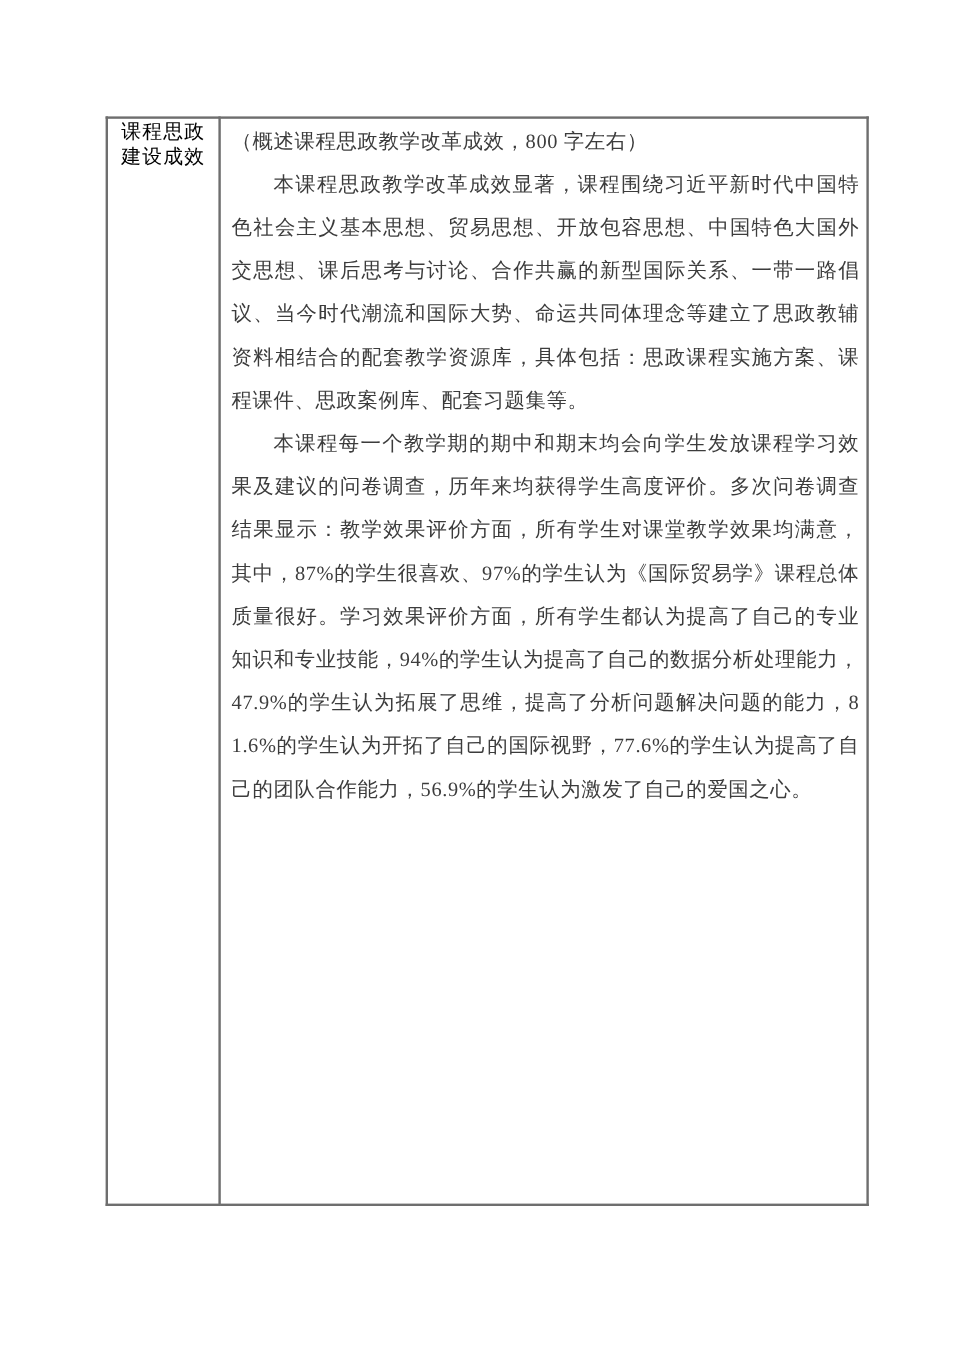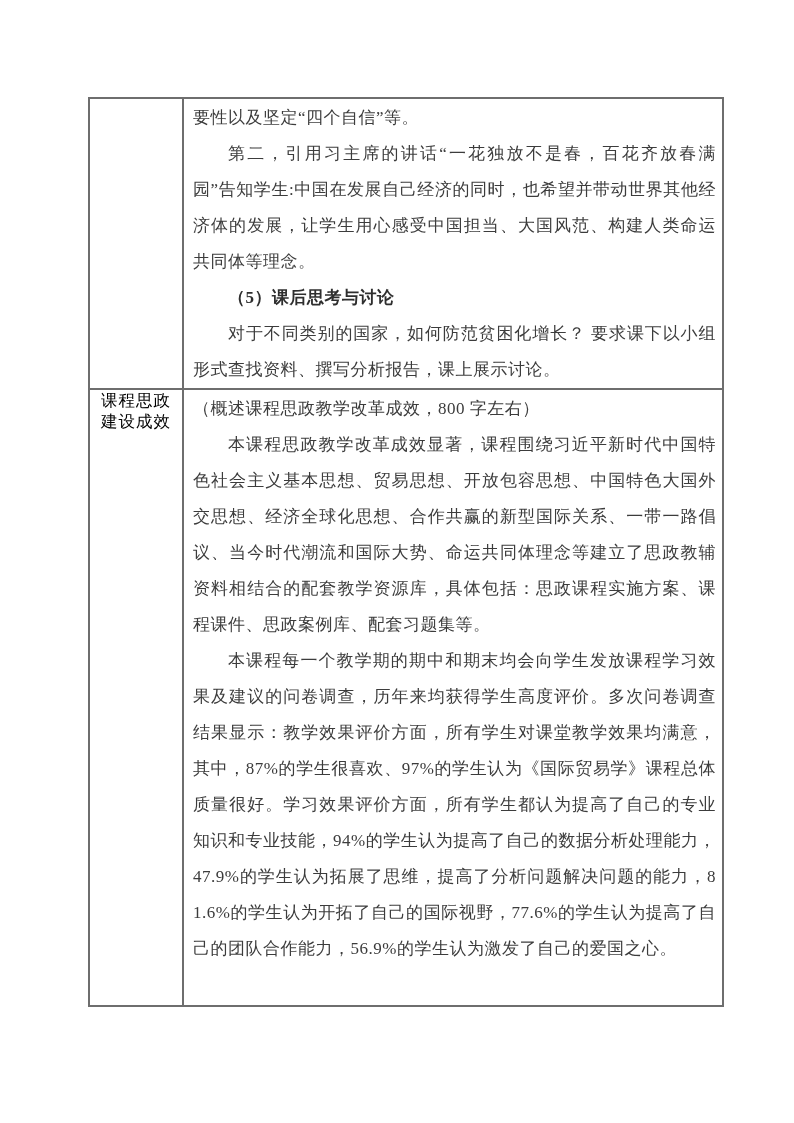--- a/index.html
+++ b/index.html
@@ -57,35 +57,26 @@
   p.head { text-indent: 35px; font-weight: bold; color: #2e2e2e; }
   tr.row-1 { height: 291px; }
   tr.row-2 { height: 617px; }
 </style>
 </head>
 <body>
 
 <div class="page">
   <table class="doc-table">
     <tbody>
-        <tr class="row-1">
-      <td class="label-cell"></td>
-      <td class="content-cell">
-        <p class="cont">要性以及坚定“四个自信”等。</p>
-        <p class="ind">第二，引用习主席的讲话“一花独放不是春，百花齐放春满园”告知学生:中国在发展自己经济的同时，也希望并带动世界其他经济体的发展，让学生用心感受中国担当、大国风范、构建人类命运共同体等理念。</p>
-        <p class="head">（5）课后思考与讨论</p>
-        <p class="ind">对于不同类别的国家，如何防范贫困化增长？ 要求课下以小组形式查找资料、撰写分析报告，课上展示讨论。</p>
-      </td>
-    </tr>
     <tr class="row-2">
       <td class="label-cell">
         <div>课程思政</div>
         <div>建设成效</div>
       </td>
       <td class="content-cell">
         <p class="cont">（概述课程思政教学改革成效，800 字左右）</p>
-        <p class="ind">本课程思政教学改革成效显著，课程围绕习近平新时代中国特色社会主义基本思想、贸易思想、开放包容思想、中国特色大国外交思想、经济全球化思想、合作共赢的新型国际关系、一带一路倡议、当今时代潮流和国际大势、命运共同体理念等建立了思政教辅资料相结合的配套教学资源库，具体包括：思政课程实施方案、课程课件、思政案例库、配套习题集等。</p>
+        <p class="ind">本课程思政教学改革成效显著，课程围绕习近平新时代中国特色社会主义基本思想、贸易思想、开放包容思想、中国特色大国外交思想、课后思考与讨论、合作共赢的新型国际关系、一带一路倡议、当今时代潮流和国际大势、命运共同体理念等建立了思政教辅资料相结合的配套教学资源库，具体包括：思政课程实施方案、课程课件、思政案例库、配套习题集等。</p>
         <p class="ind">本课程每一个教学期的期中和期末均会向学生发放课程学习效果及建议的问卷调查，历年来均获得学生高度评价。多次问卷调查结果显示：教学效果评价方面，所有学生对课堂教学效果均满意，其中，87%的学生很喜欢、97%的学生认为《国际贸易学》课程总体质量很好。学习效果评价方面，所有学生都认为提高了自己的专业知识和专业技能，94%的学生认为提高了自己的数据分析处理能力，47.9%的学生认为拓展了思维，提高了分析问题解决问题的能力，81.6%的学生认为开拓了自己的国际视野，77.6%的学生认为提高了自己的团队合作能力，56.9%的学生认为激发了自己的爱国之心。</p>
       </td>
     </tr>
   </tbody>
     </table>
 </div>
 
 </body></html>

